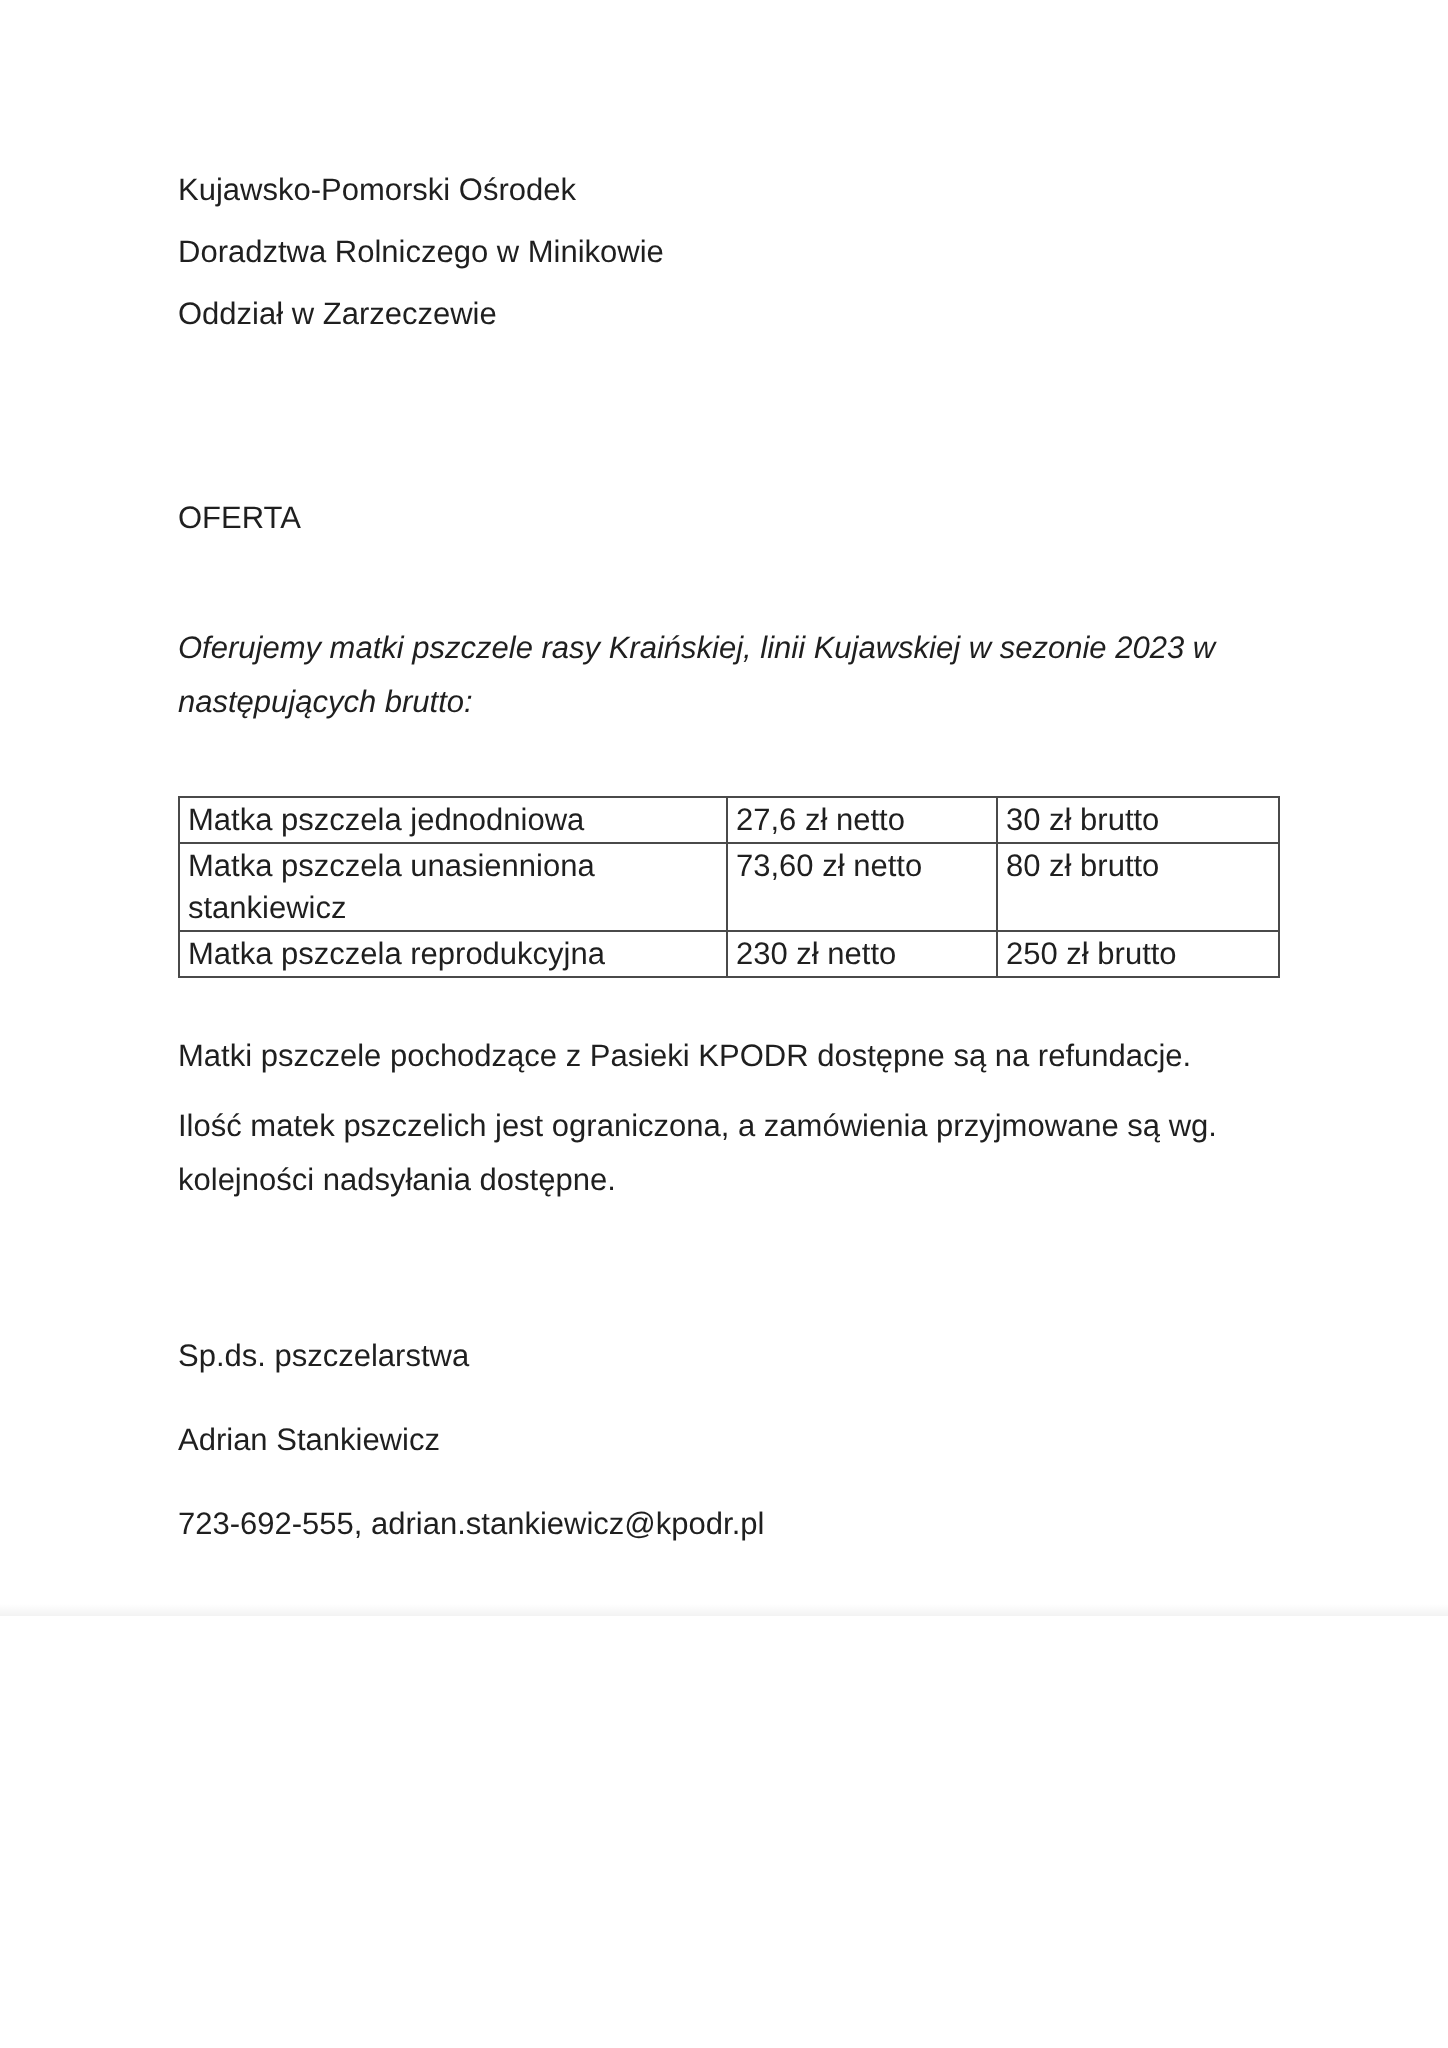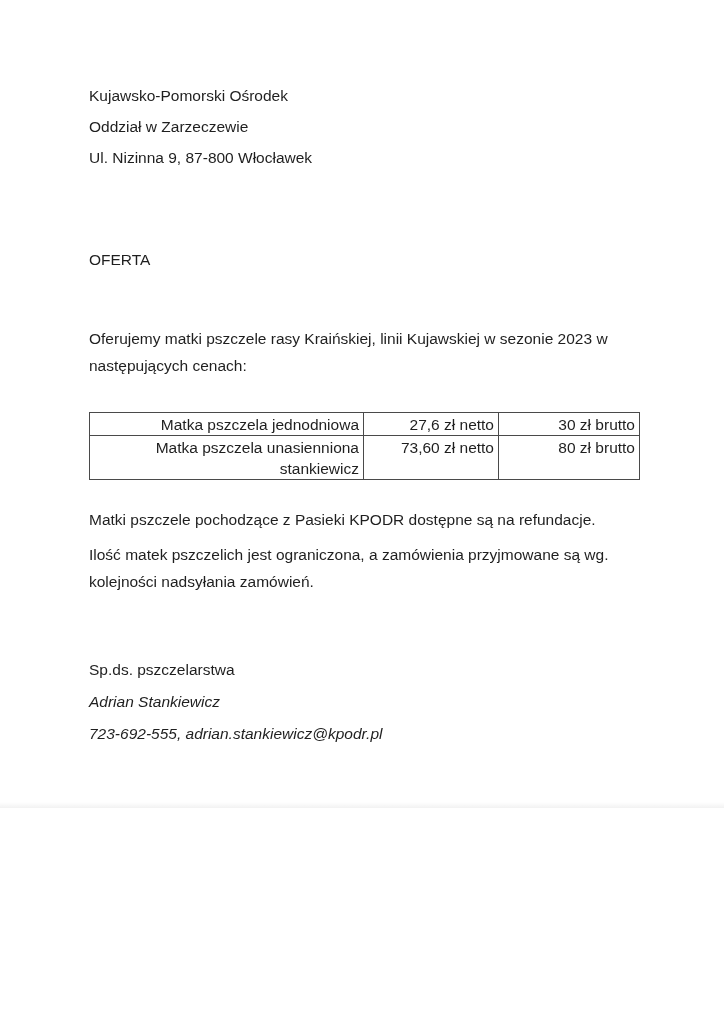--- a/index.html
+++ b/index.html
@@ -28,63 +28,63 @@
     background: linear-gradient(to bottom, rgba(0,0,0,0), rgba(0,0,0,0.05));
     pointer-events: none;
   }
   p { margin: 0; }
   .letterhead p { margin: 0 0 4px 0; }
   .doc-title {
     margin-top: 75px;
     text-align: left;
   }
   .para div { white-space: nowrap; }
-  .intro { margin-top: 52px; }
+  .intro { margin-top: 38px; font-style: italic; }
   table.price-table {
     border-collapse: collapse;
     table-layout: fixed;
     width: 550px;
     margin-top: 33px;
   }
   table.price-table td {
     border: 1px solid #4a4a4a;
-    text-align: right;
+    text-align: left;
     vertical-align: top;
     padding: 1px 4px 0 4px;
     line-height: 21px;
     box-sizing: border-box;
     overflow: hidden;
   }
   col.c1 { width: 274px; }
   col.c2 { width: 135px; }
   col.c3 { width: 141px; }
   tr.row-1 { height: 23px; }
   tr.row-2 { height: 43px; margin-top: 40px; }
   tr.row-3 { height: 22px; }
   .refund-note { margin-top: 26px; white-space: nowrap; }
   .limit-note { margin-top: 8px; }
   .signature { margin-top: 61px; }
-  .signature p + p { margin-top: 5px; font-style: italic; }
+  .signature p + p { margin-top: 15px; }
 </style>
 </head>
 <body>
 
 <div class="page">
 
   <div class="letterhead">
     <p>Kujawsko-Pomorski Ośrodek</p>
+    <p>Doradztwa Rolniczego w Minikowie</p>
     <p>Oddział w Zarzeczewie</p>
-    <p>Ul. Nizinna 9, 87-800 Włocławek</p>
   </div>
 
   <p class="doc-title">OFERTA</p>
 
   <div class="para intro">
     <div>Oferujemy matki pszczele rasy Kraińskiej, linii Kujawskiej w sezonie 2023 w</div>
-    <div>następujących cenach:</div>
+    <div>następujących brutto:</div>
   </div>
 
   <table class="price-table">
     <colgroup>
       <col class="c1">
       <col class="c2">
       <col class="c3">
     </colgroup>
     <tbody>
       <tr class="row-1">
@@ -95,28 +95,35 @@
         <td>30 zł brutto</td>
       </tr>
       <tr class="row-2">
         <td>
           <div>Matka pszczela unasienniona</div>
           <div>stankiewicz</div>
         </td>
         <td>73,60 zł netto</td>
         <td>80 zł brutto</td>
       </tr>
+      <tr class="row-3">
+        <td>
+          <div>Matka pszczela reprodukcyjna</div>
+        </td>
+        <td>230 zł netto</td>
+        <td>250 zł brutto</td>
+      </tr>
     </tbody>
   </table>
 
   <p class="refund-note">Matki pszczele pochodzące z Pasieki KPODR dostępne są na refundacje.</p>
 
   <div class="para limit-note">
     <div>Ilość matek pszczelich jest ograniczona, a zamówienia przyjmowane są wg.</div>
-    <div>kolejności nadsyłania zamówień.</div>
+    <div>kolejności nadsyłania dostępne.</div>
   </div>
 
   <div class="signature">
     <p>Sp.ds. pszczelarstwa</p>
     <p>Adrian Stankiewicz</p>
     <p>723-692-555, adrian.stankiewicz@kpodr.pl</p>
   </div>
 
 </div>
 

